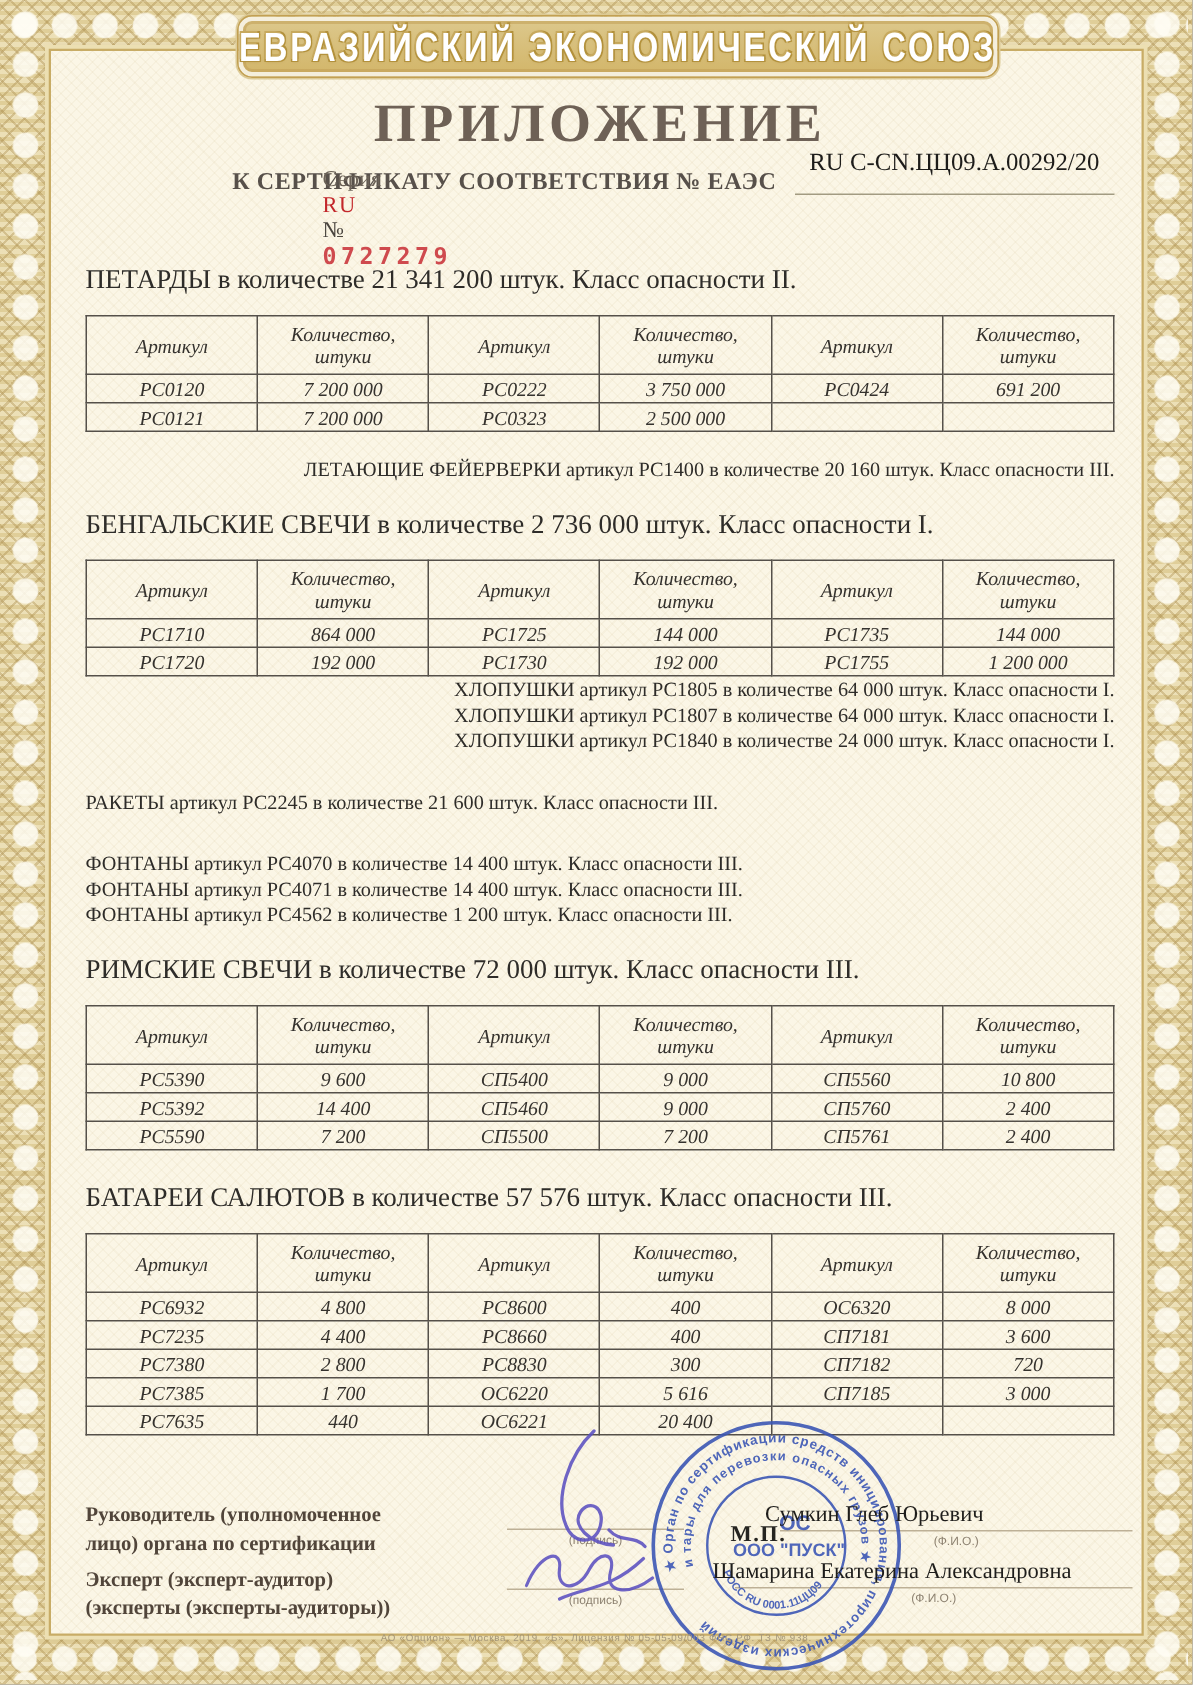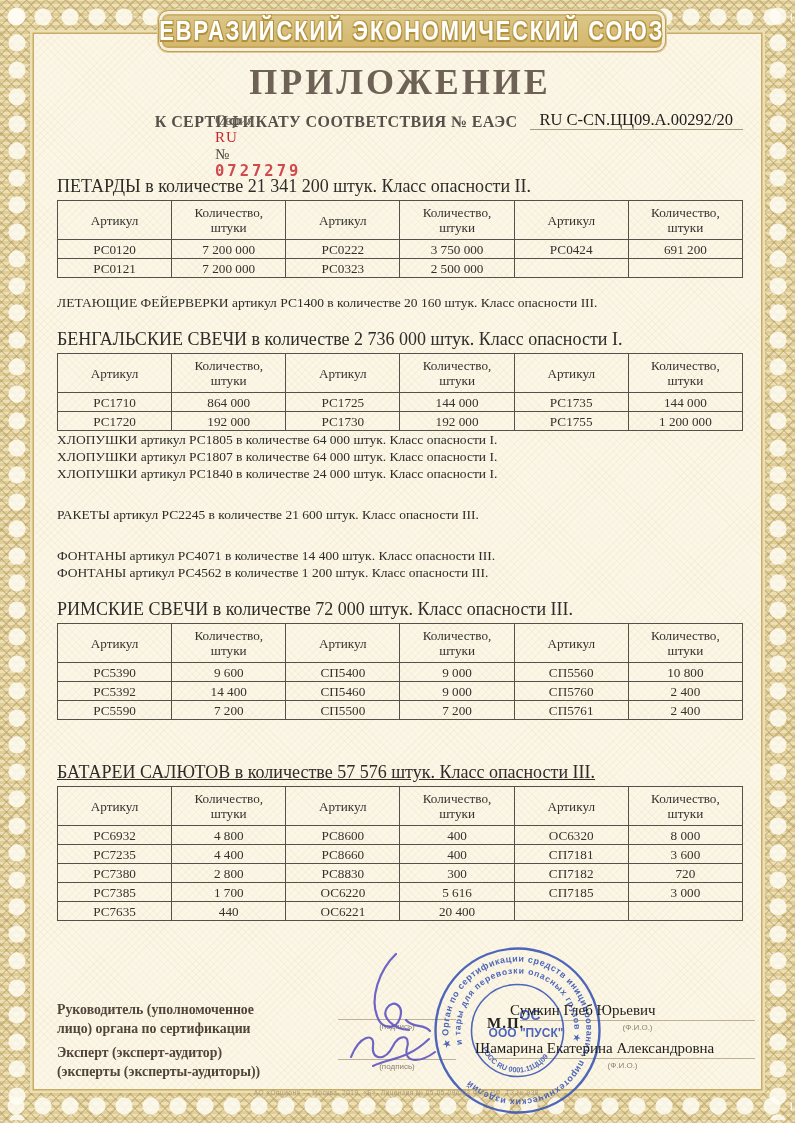--- a/index.html
+++ b/index.html
@@ -38,43 +38,43 @@
   .banner span{font-family:"Liberation Sans",sans-serif;font-weight:700;font-size:23px;
     letter-spacing:2px;color:#fff;transform:scale(.95,1.18);white-space:nowrap;
     text-shadow:1px 1px 0 #b3913c,-1px -1px 0 #c7a95e,1px -1px 0 #b3913c,-1px 1px 0 #b3913c,0 0 2px rgba(150,118,45,.6);}
   
   .content{position:absolute;top:60px;left:57px;width:686px;z-index:2;color:#2e2c29;
     font-size:13.5px;line-height:17px;}
   .doc-title{margin-top:8px;text-align:center;font-size:36px;line-height:28px;font-weight:700;
     letter-spacing:3px;color:#6e6156;}
   .subtitle-row{display:flex;justify-content:flex-end;align-items:flex-end;margin-top:12px;height:22px;}
   .subtitle{font-weight:700;font-size:16px;color:#57504a;letter-spacing:.4px;}
-  .cert-number{margin-left:12px;padding:0 10px 1px;border-bottom:1px solid #a29b82;
+  .cert-number{margin-left:12px;padding:0 10px 13px;border-bottom:1px solid #a29b82;
     font-size:16.5px;color:#1d1c1a;white-space:nowrap;}
   .series-row{margin-top:6px;height:20px;display:flex;justify-content:center;align-items:baseline;
     padding-left:120px;font-size:15px;flex-direction:column;}
   .series-label{color:#6b6257;}
   .series-value{margin-left:9px;color:#c3272b;font-weight:400;letter-spacing:1px;}
   .num-label{margin-left:38px;color:#4a453e;}
   .num-value{margin-left:9px;color:#cf4a4e;font-family:"DejaVu Sans Mono",monospace;
     font-weight:700;font-size:15.5px;letter-spacing:3px;}
   
   .section-heading{font-size:18px;line-height:17px;}
   .mt-petardy{margin-top:22px;}
-  .doc-table{width:100%;border-collapse:collapse;table-layout:fixed;margin-top:5px;}
+  .doc-table{width:100%;border-collapse:collapse;table-layout:fixed;margin-top:15px;font-style:italic;}
   .doc-table th,.doc-table td{border:1px solid #55504a;text-align:center;vertical-align:middle;
     font-weight:400;color:#35322e;}
   .doc-table th{font-size:13.2px;line-height:15px;padding:3px 2px;white-space:pre-line;height:32px;}
   .doc-table td{font-size:13.2px;height:18px;padding:0 4px;}
   .stmt{margin-top:16px;}
   .stmt-group div{line-height:17px;}
-  .mt18{}
+  .mt18{text-align:right;}
   .mt20{margin-top:20px;}
   .mt14{margin-top:24px;}
-  .mt26{margin-top:44px;text-decoration:underline;}
+  .mt26{margin-top:23px;}
   
   .abs{position:absolute;}
   .role{z-index:3;width:268px;font-weight:700;font-size:13.8px;line-height:19px;color:#51453a;}
   .sigline{z-index:3;border-bottom:1px solid #bdb096;}
   .caption{z-index:3;font-size:8px;color:#8d8271;text-align:center;font-family:"Liberation Sans",sans-serif;}
   .fio-name{z-index:5;font-size:15px;color:#1e1d1b;text-align:left;white-space:nowrap;}
   .mp-mark{z-index:3;font-size:15px;font-weight:700;color:#262521;letter-spacing:1px;}
   .stamp{z-index:4;opacity:.9;}
   .sig-ink{z-index:5;}
   .imprint{z-index:7;left:0;right:0;top:1089px;text-align:center;font-size:6.5px;
@@ -185,20 +185,21 @@
 
     <div class="stmt-group mt18">
         <div>ХЛОПУШКИ артикул РС1805 в количестве 64 000 штук. Класс опасности I.</div>
         <div>ХЛОПУШКИ артикул РС1807 в количестве 64 000 штук. Класс опасности I.</div>
         <div>ХЛОПУШКИ артикул РС1840 в количестве 24 000 штук. Класс опасности I.</div>
       </div>
 
     <div class="stmt mt14">РАКЕТЫ артикул РС2245 в количестве 21 600 штук. Класс опасности III.</div>
 
     <div class="stmt-group mt14">
+        <div>ФОНТАНЫ артикул РС4070 в количестве 14 400 штук. Класс опасности III.</div>
         <div>ФОНТАНЫ артикул РС4071 в количестве 14 400 штук. Класс опасности III.</div>
         <div>ФОНТАНЫ артикул РС4562 в количестве 1 200 штук. Класс опасности III.</div>
       </div>
 
     <div class="section-heading mt20">РИМСКИЕ СВЕЧИ в количестве 72 000 штук. Класс опасности III.</div>
     <table class="doc-table">
       <thead>
           <tr>
             <th>Артикул</th>
             <th>Количество,

